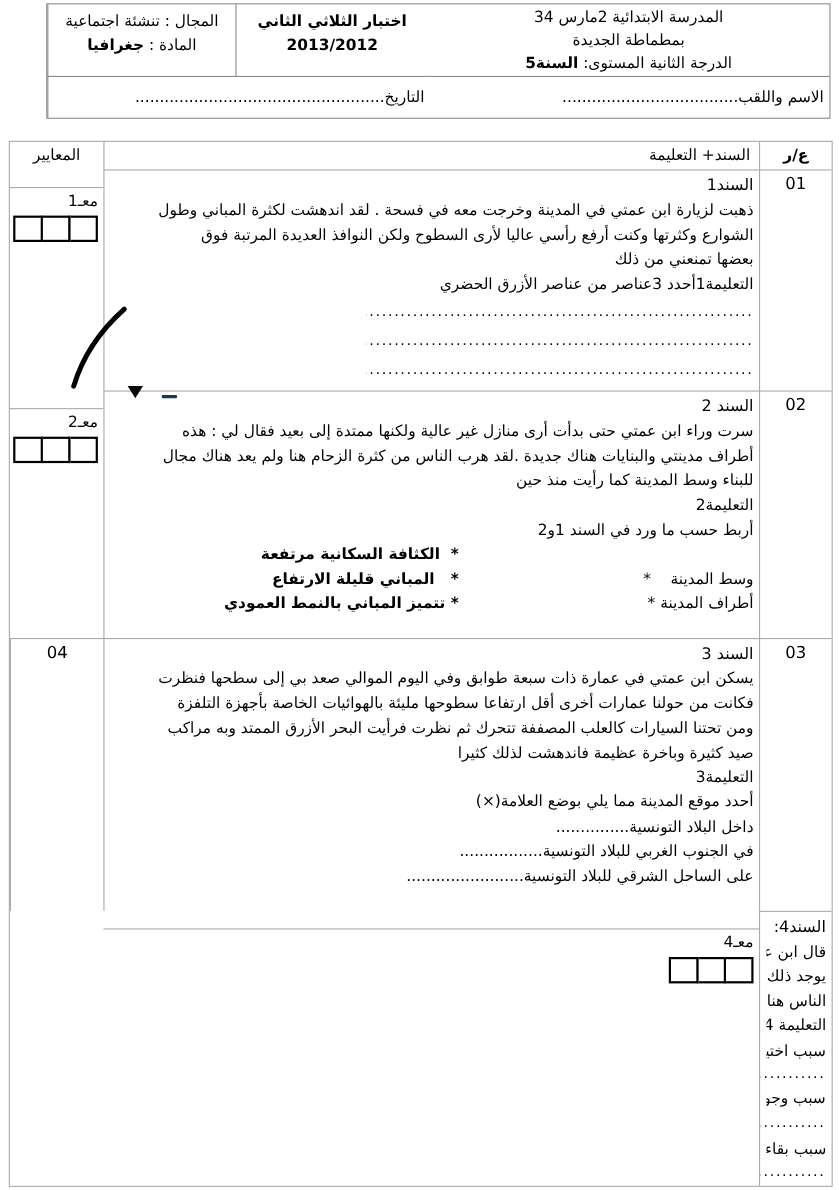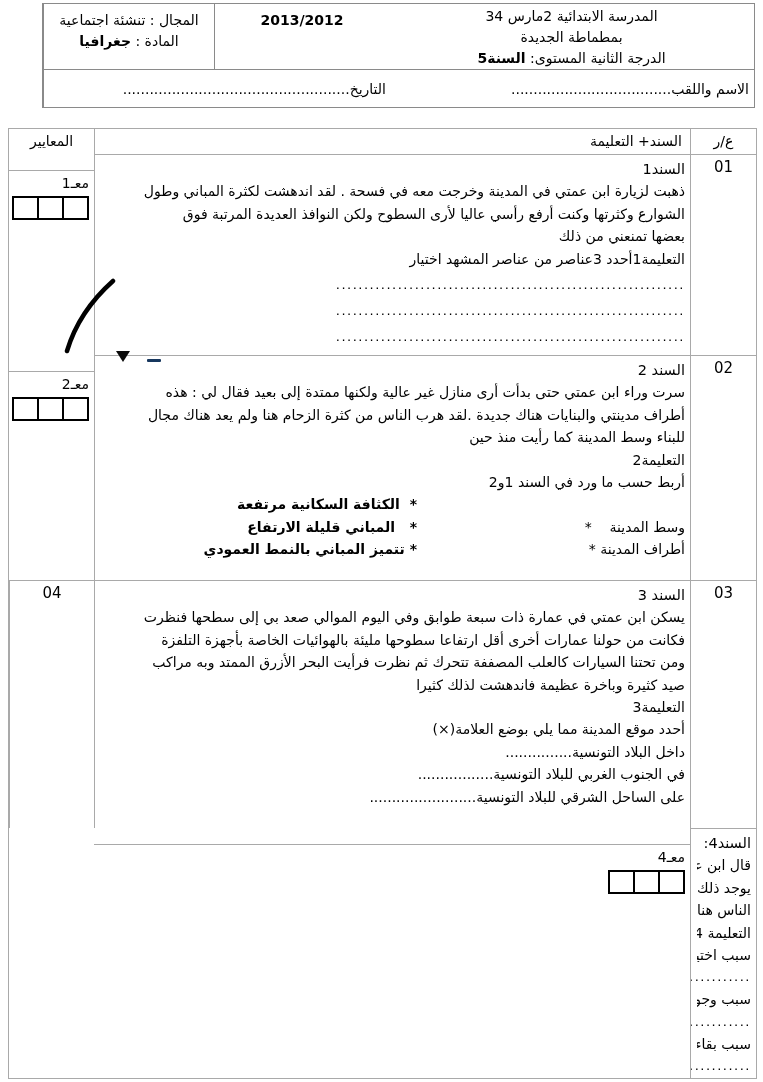--- a/index.html
+++ b/index.html
@@ -40,21 +40,21 @@
     display:grid;
     grid-template-columns:66px 596px 85px;
     grid-template-rows:25px 201px 225px 248px 250px;
     direction:rtl;
     border:1px solid #a9a9a9;
     background:#fff;
   }
   .mcell { overflow:hidden; }
   .dL { border-left:1px solid #a9a9a9; }
   .dT { border-top:1px solid #a9a9a9; }
-  .h-num   { text-align:center; font-size:14px; line-height:24px; }
+  .h-num   { text-align:center; font-size:14px; line-height:24px;font-weight:bold; }
   .h-cont  { text-align:right; font-size:14px; line-height:24px; padding-right:8px; }
   .h-crit  { text-align:center; font-size:14px; line-height:24px; }
 
   .numcell { text-align:center; font-size:15px; padding-top:3px; }
 
   .contcell { padding:3px 5px 0 6px; }
   .tline {
     height:22.4px; line-height:22.4px;
     font-size:14px;
     white-space:nowrap; overflow:hidden;
@@ -97,20 +97,21 @@
 
 <div class="page">
 
   <div class="hdr">
     <div class="hcell cell-school">
       <div>المدرسة الابتدائية 2مارس 34</div>
       <div>بمطماطة الجديدة</div>
       <div><span>الدرجة الثانية  المستوى: </span><span class="bold">السنة5</span></div>
     </div>
     <div class="hcell cell-exam bL">
+      <div>اختبار الثلاثي الثاني</div>
       <div>2013/2012</div>
     </div>
     <div class="hcell cell-subj bL">
       <div>المجال : تنشئة اجتماعية</div>
       <div><span>المادة : </span><span class="bold">جغرافيا</span></div>
     </div>
     <div class="hcell cell-name bT"><span>الاسم واللقب</span><span>....................................</span></div>
     <div class="hcell cell-date bT bL"><span>التاريخ</span><span>...................................................</span></div>
   </div>
 
@@ -119,21 +120,21 @@
     <div class="mcell h-num dL">ع/ر</div>
     <div class="mcell h-cont dL">السند+ التعليمة</div>
     <div class="mcell h-crit">المعايير</div>
 
     <div class="mcell numcell dL dT">01</div>
     <div class="mcell contcell dL dT">
       <div class="tline title">السند1</div>
       <div class="tline">ذهبت لزيارة ابن عمتي في المدينة وخرجت معه في فسحة . لقد اندهشت لكثرة المباني وطول</div>
       <div class="tline">الشوارع وكثرتها  وكنت أرفع رأسي عاليا لأرى السطوح ولكن  النوافذ العديدة المرتبة فوق</div>
       <div class="tline">بعضها تمنعني من ذلك</div>
-      <div class="tline">التعليمة1أحدد 3عناصر من عناصر المشهد اختيار</div>
+      <div class="tline">التعليمة1أحدد 3عناصر من عناصر الأزرق الحضري</div>
       <div class="dotfill w-mid">........................................................................................................................</div>
       <div class="dotfill w-mid">........................................................................................................................</div>
       <div class="dotfill w-mid">........................................................................................................................</div>
     </div>
     <div class="mcell critcell dT">
       <div class="critlabel">معـ1</div>
       <div class="boxes">
         <div class="box"></div>
         <div class="box"></div>
         <div class="box"></div>

